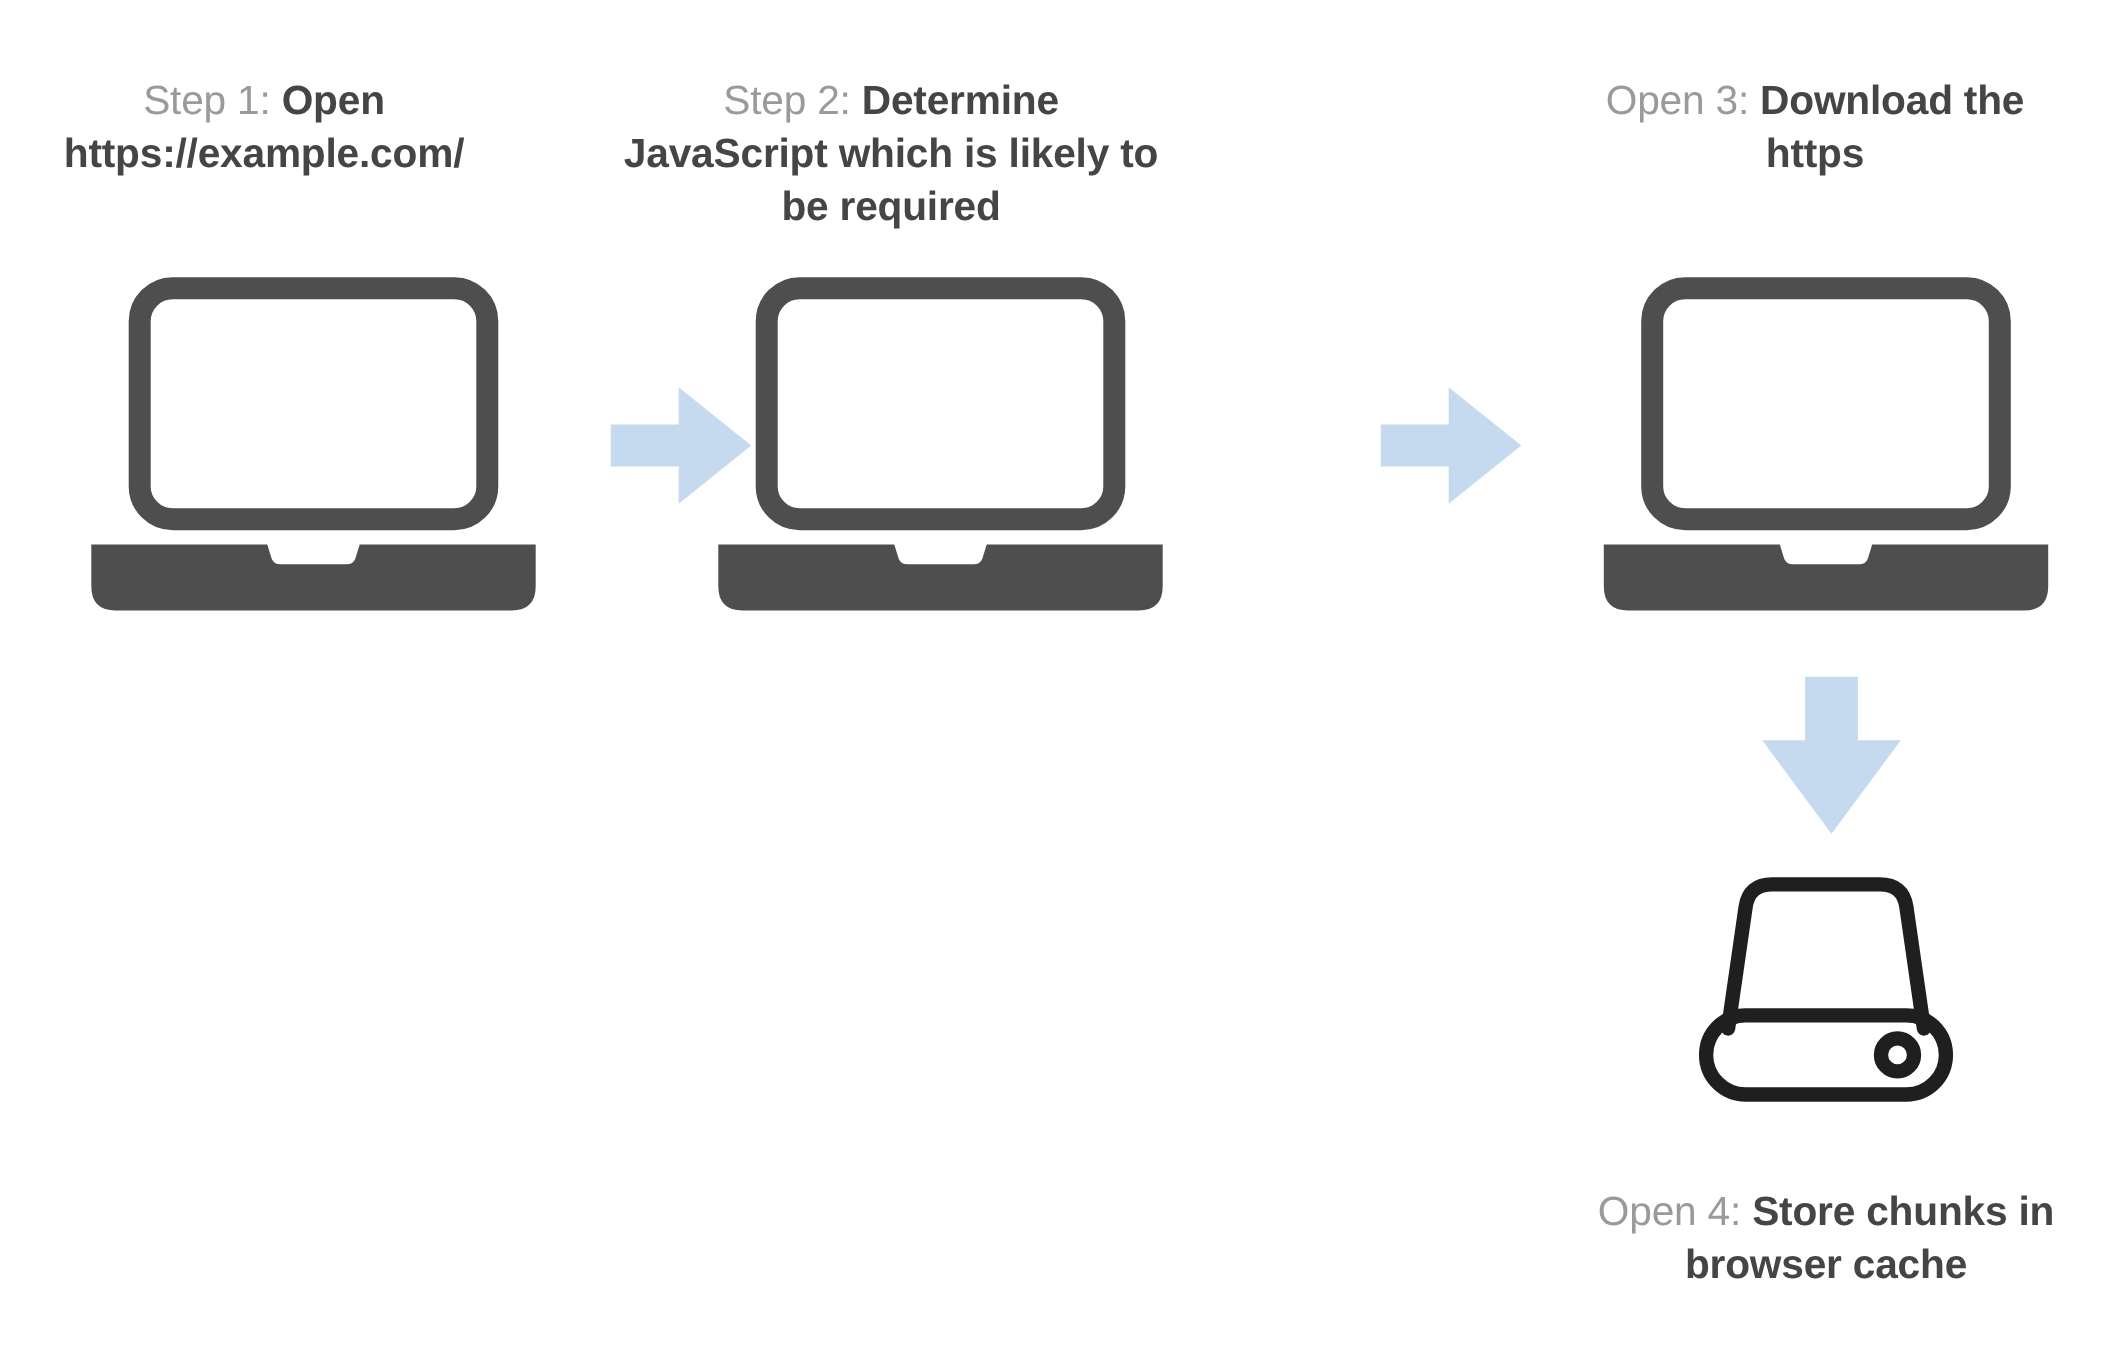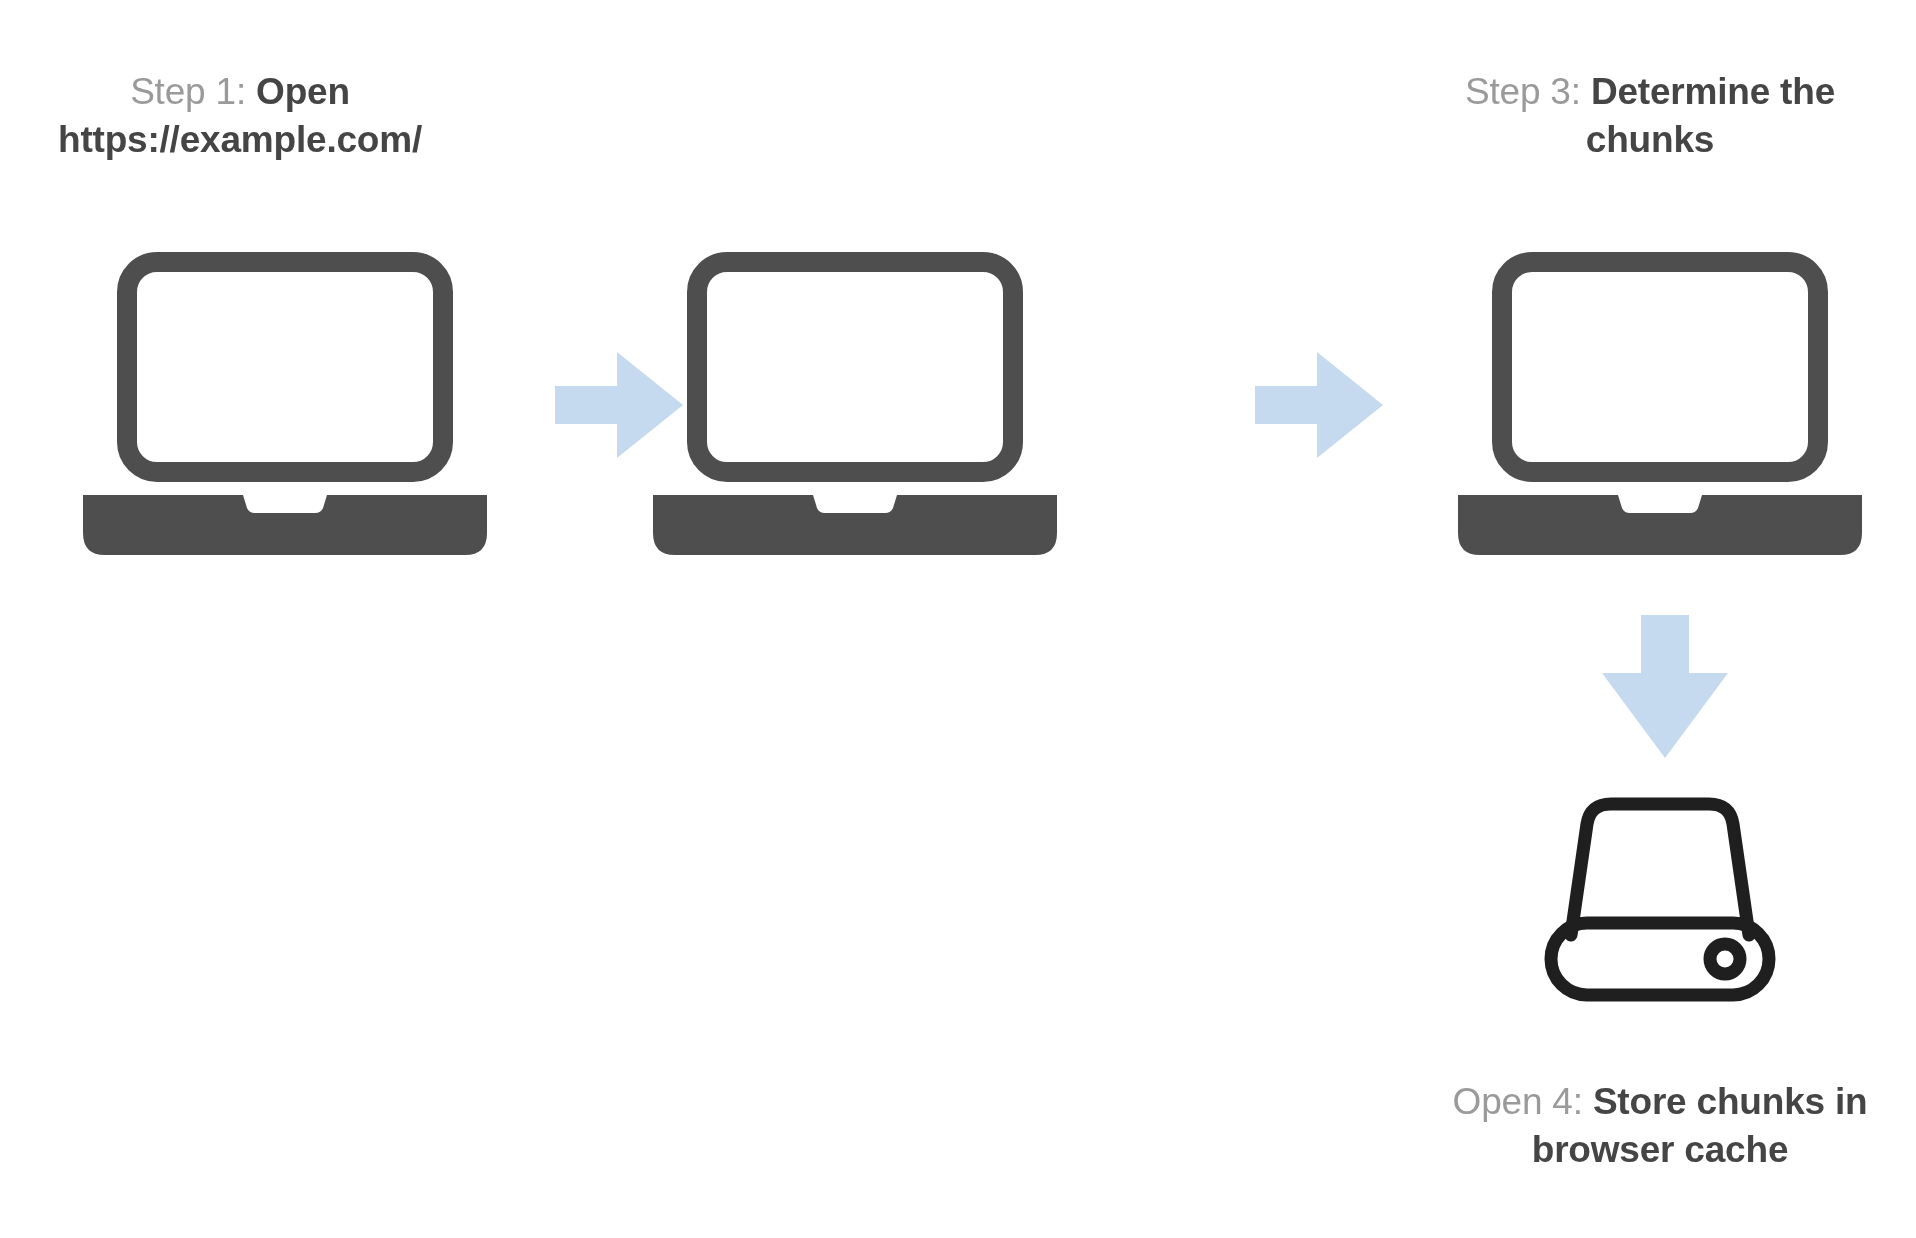--- a/index.html
+++ b/index.html
@@ -78,23 +78,26 @@
 </style>
 </head>
 <body>
 
 <div class="canvas">
 
   <div class="step-caption" id="caption-1">
     <span class="step-label">Step 1: </span><span class="step-title">Open https://example.com/</span>
   </div>
 
+  <div class="step-caption" id="caption-2">
+    <span class="step-label">Step 2: </span><span class="step-title">Determine JavaScript which is likely to be required</span>
+  </div>
 
   <div class="step-caption" id="caption-3">
-    <span class="step-label">Step 3: </span><span class="step-title">Determine the chunks</span>
+    <span class="step-label">Open 3: </span><span class="step-title">Download the https</span>
   </div>
 
   <div class="laptop" id="laptop-1">
     <svg viewBox="0 0 420 320" xmlns="http://www.w3.org/2000/svg" aria-hidden="true">
 
       <rect x="52" y="12" rx="30" ry="30" width="316" height="210" fill="none" stroke="#4e4e4e" stroke-width="20"></rect>
 
       <path d="M 8,245
                L 168,245
                L 172,258 Q 174,263 180,263

